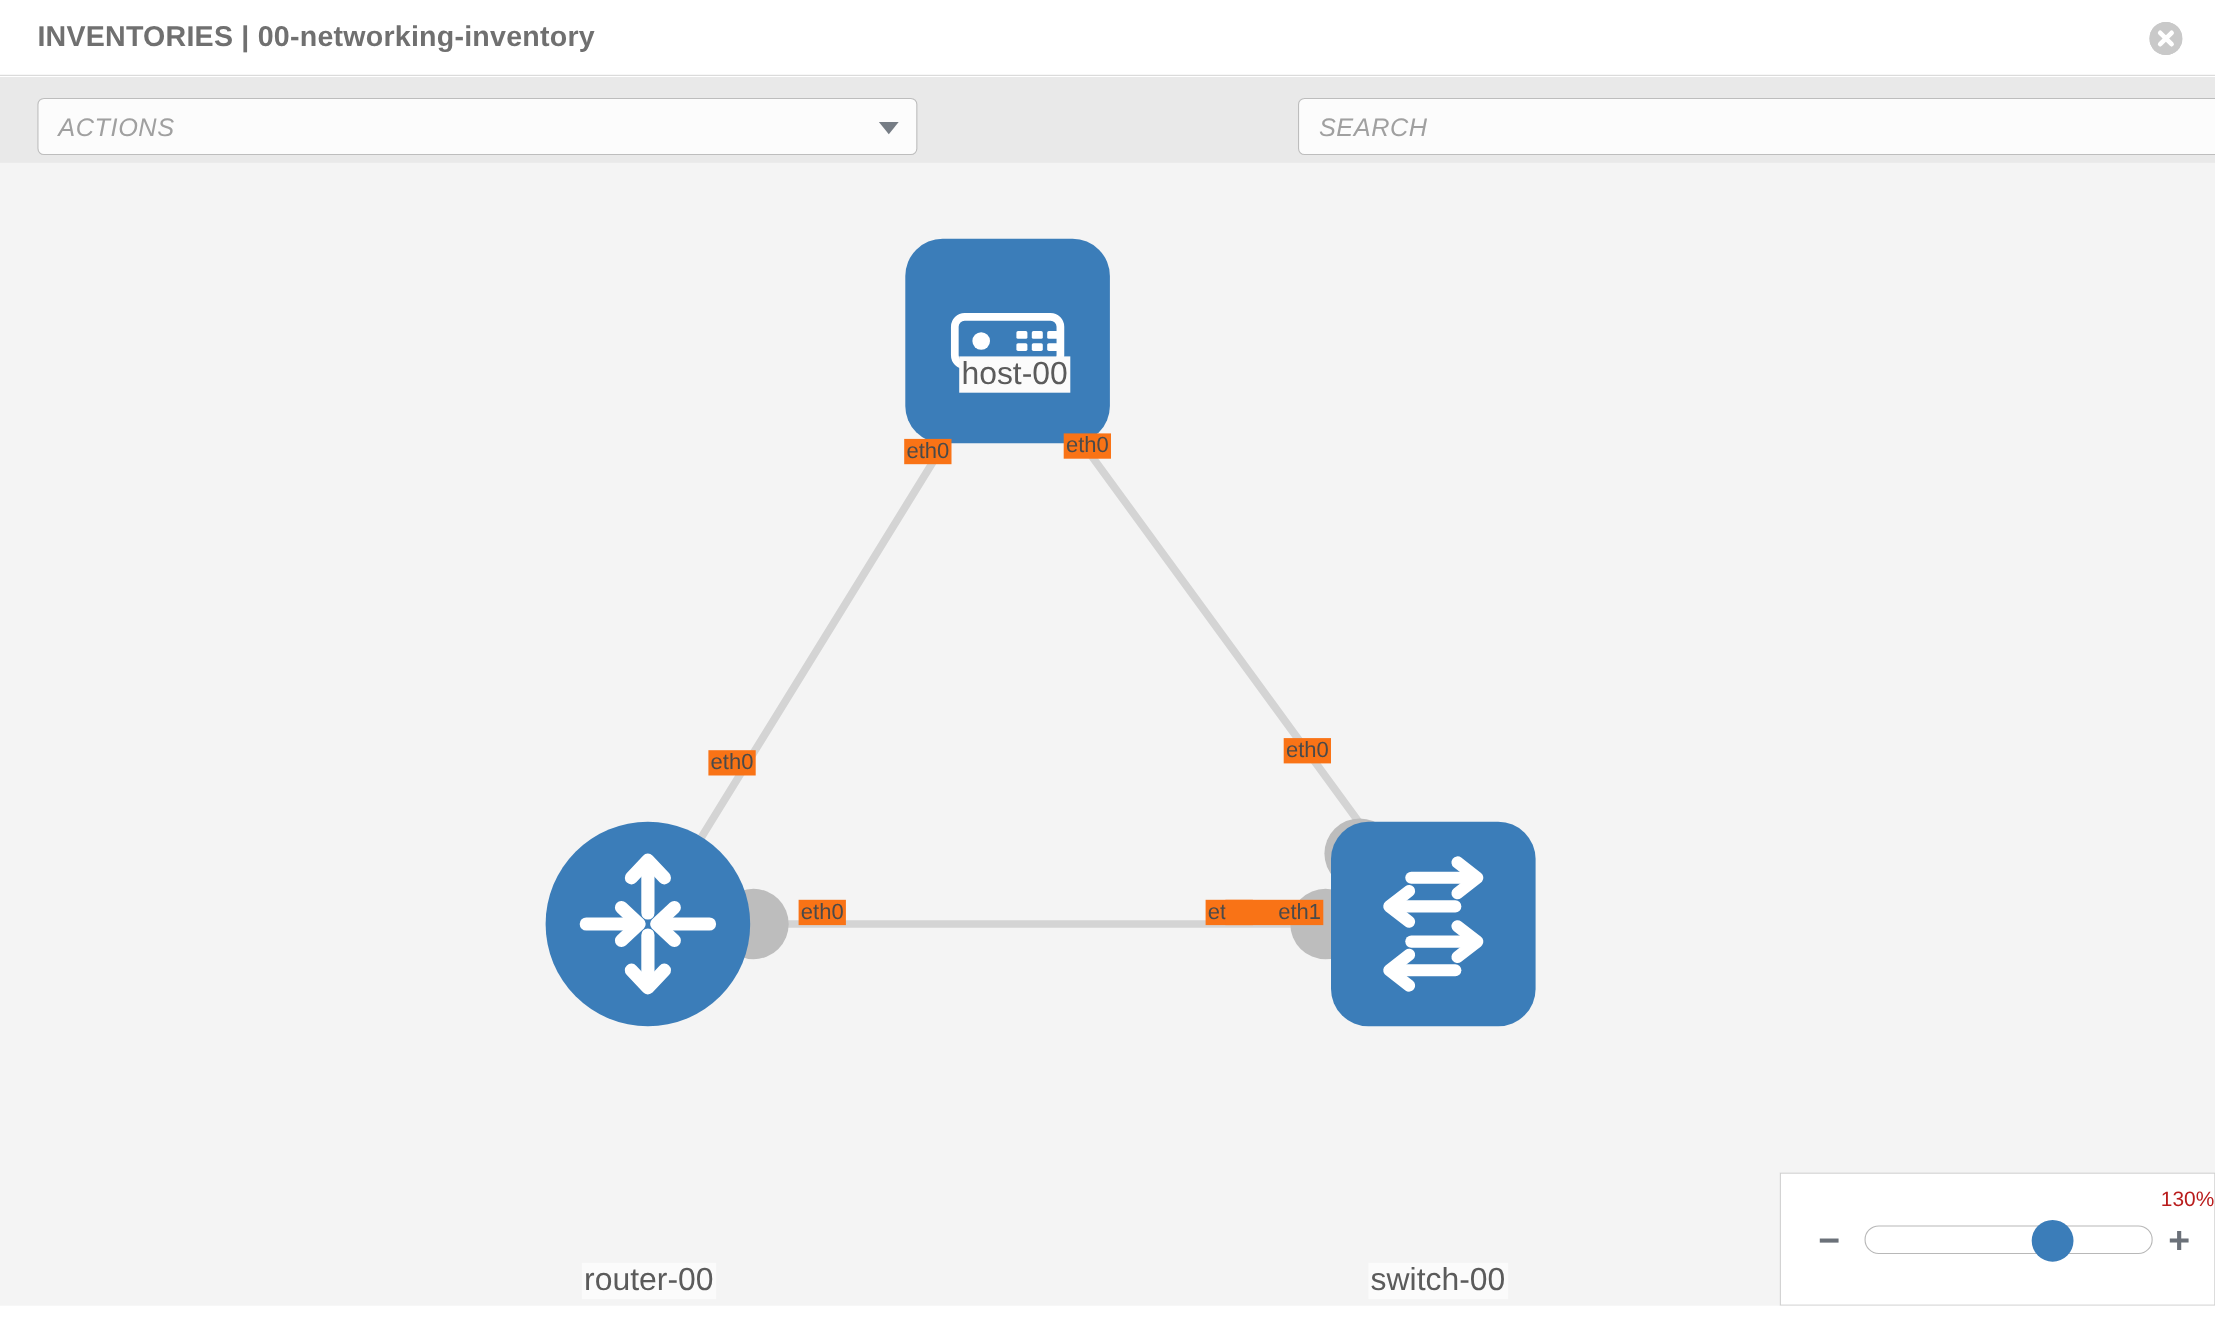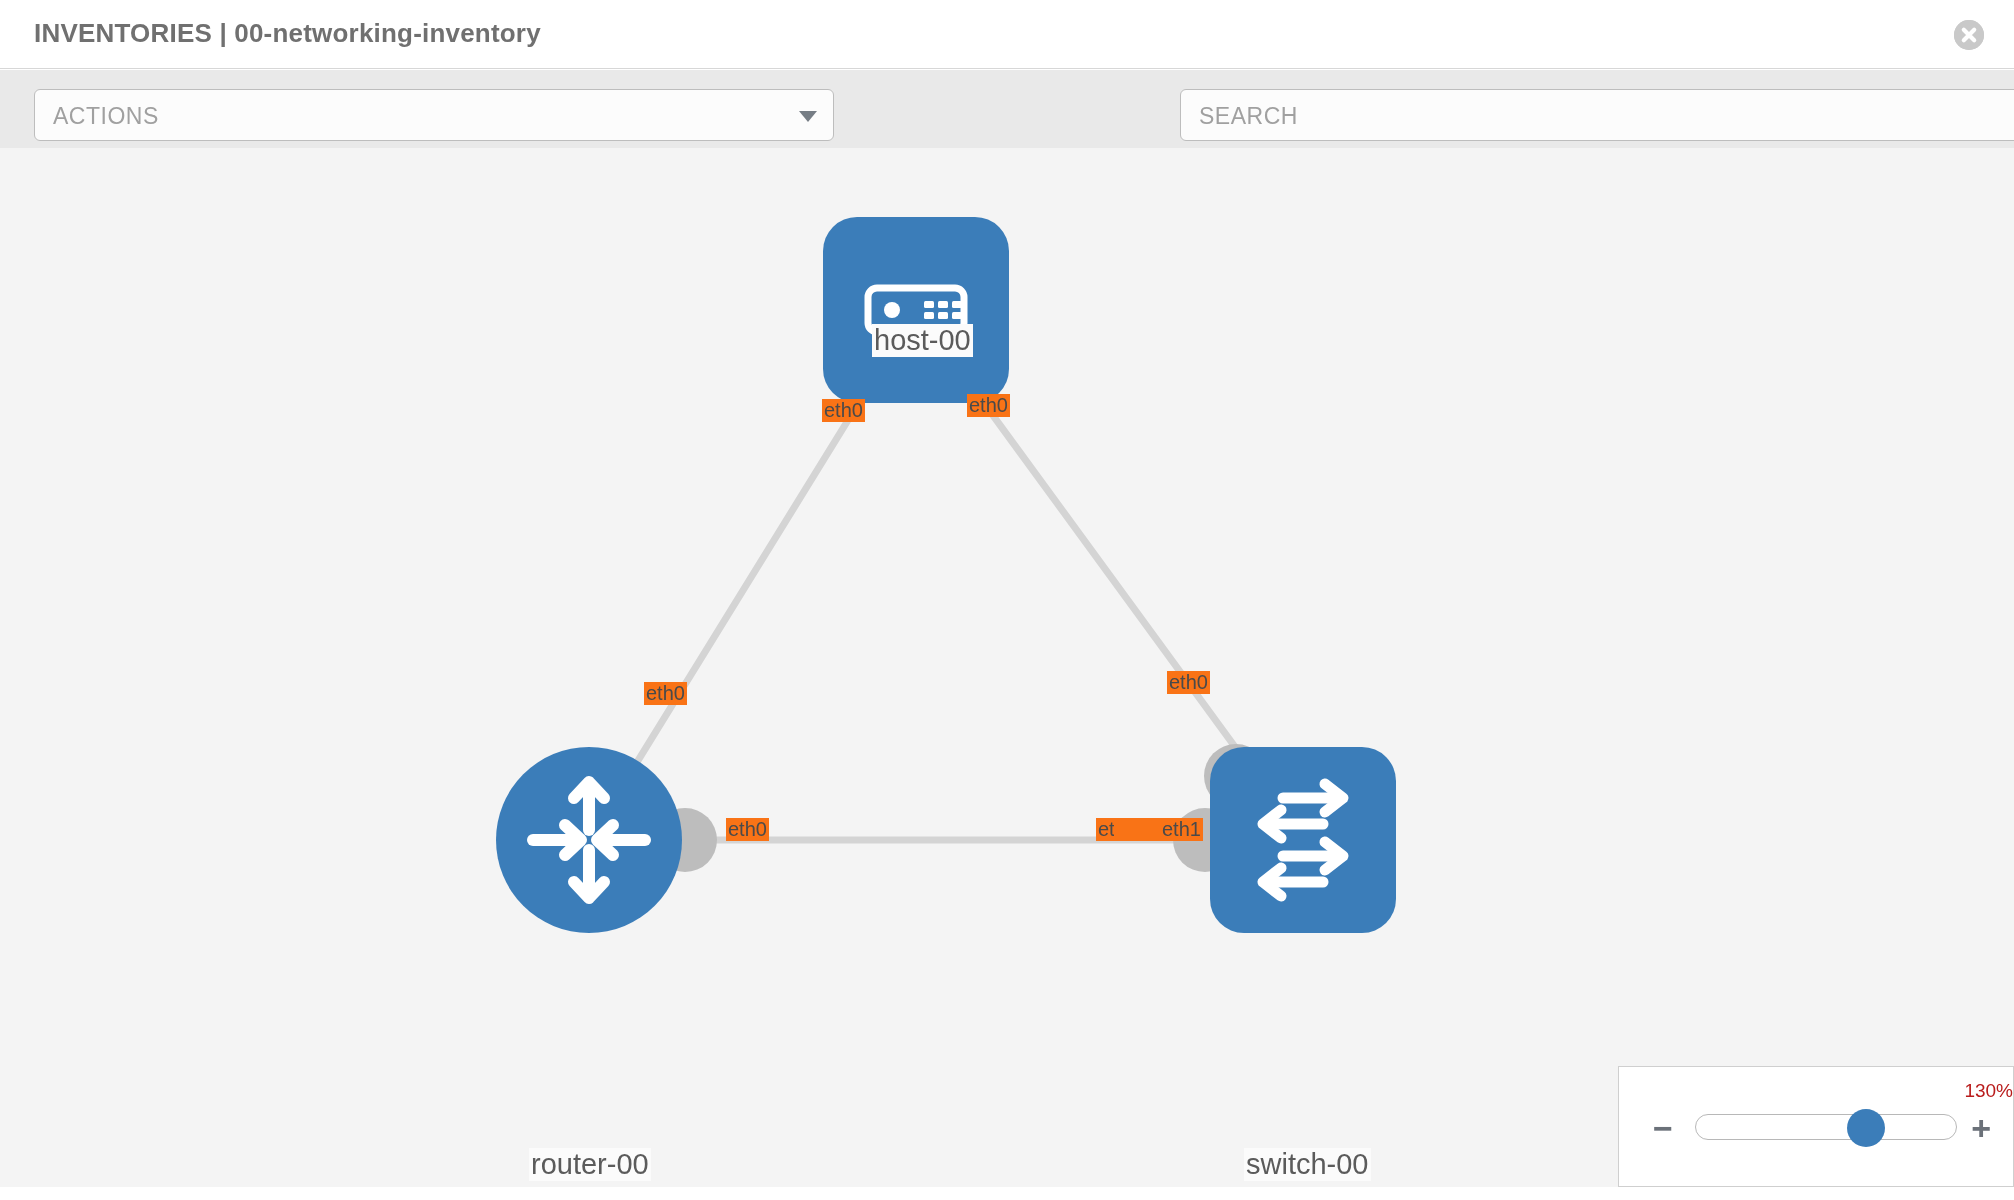--- a/index.html
+++ b/index.html
@@ -40,20 +40,21 @@
     background: #e9e9e9;
     border-bottom: 1px solid #cfcfcf;
   }
   .select-box {
     position: absolute;
     background: #fcfcfc;
     border: 1px solid #bdbdbd;
     border-radius: 6px;
     height: 52px;
     cursor: pointer;
+    font-style: italic;
   }
   .select-box .label {
     position: absolute; left: 18px; top: 13px;
     font-size: 23px; color: #a0a0a0;
     letter-spacing: 0.5px;
     white-space: nowrap;
   }
   .select-box .caret {
     position: absolute; right: 16px; top: 21px;
     width: 0; height: 0;

